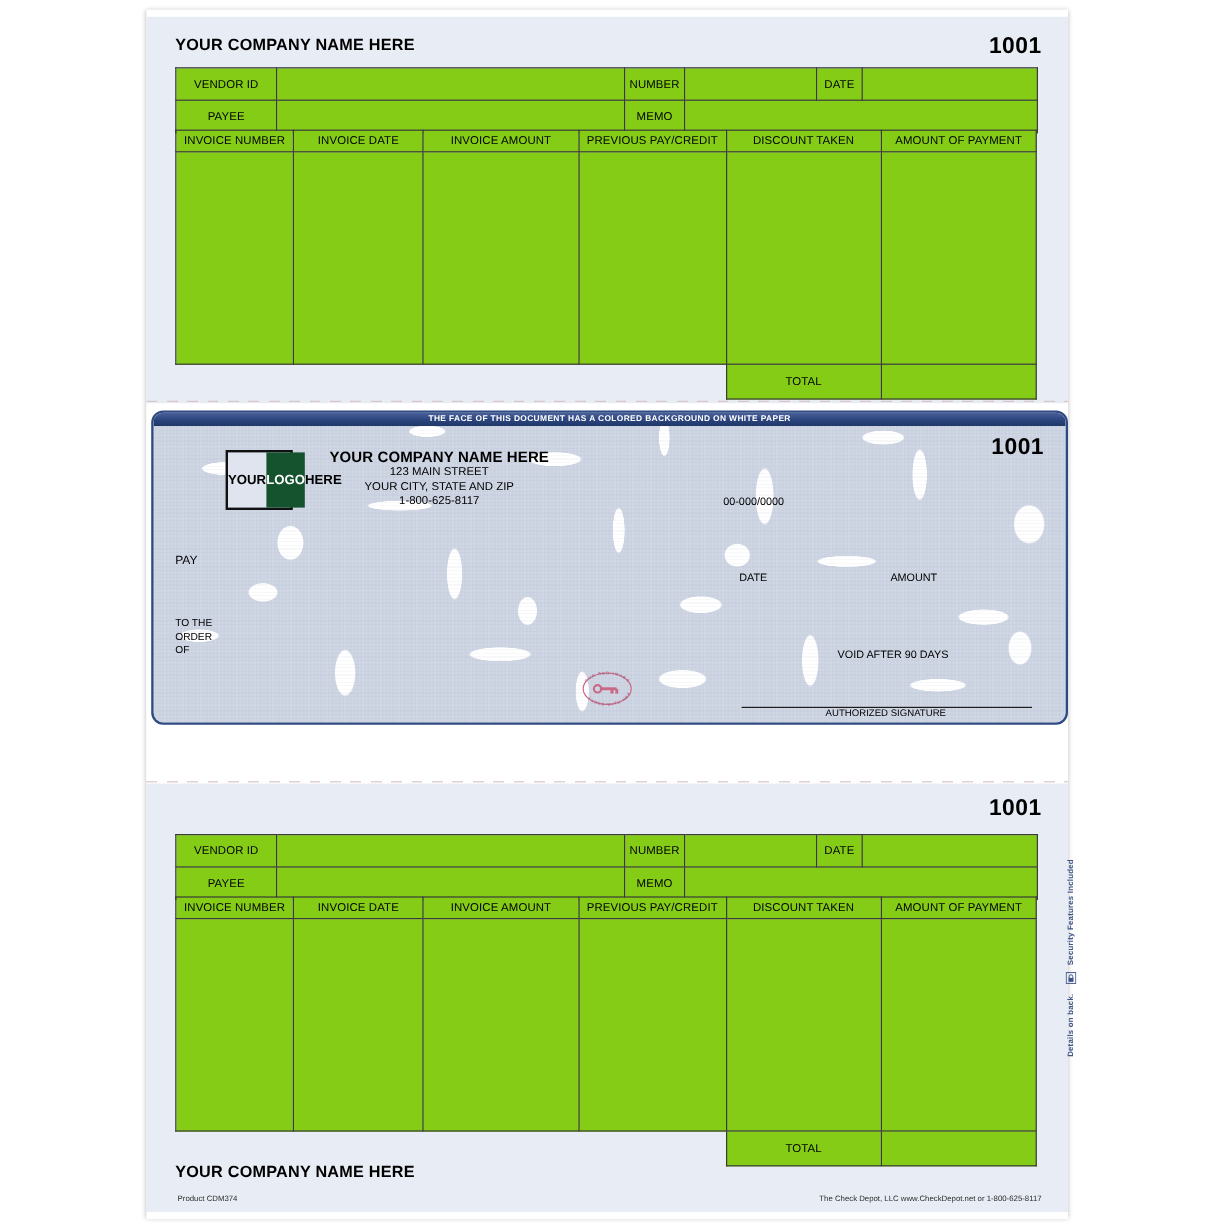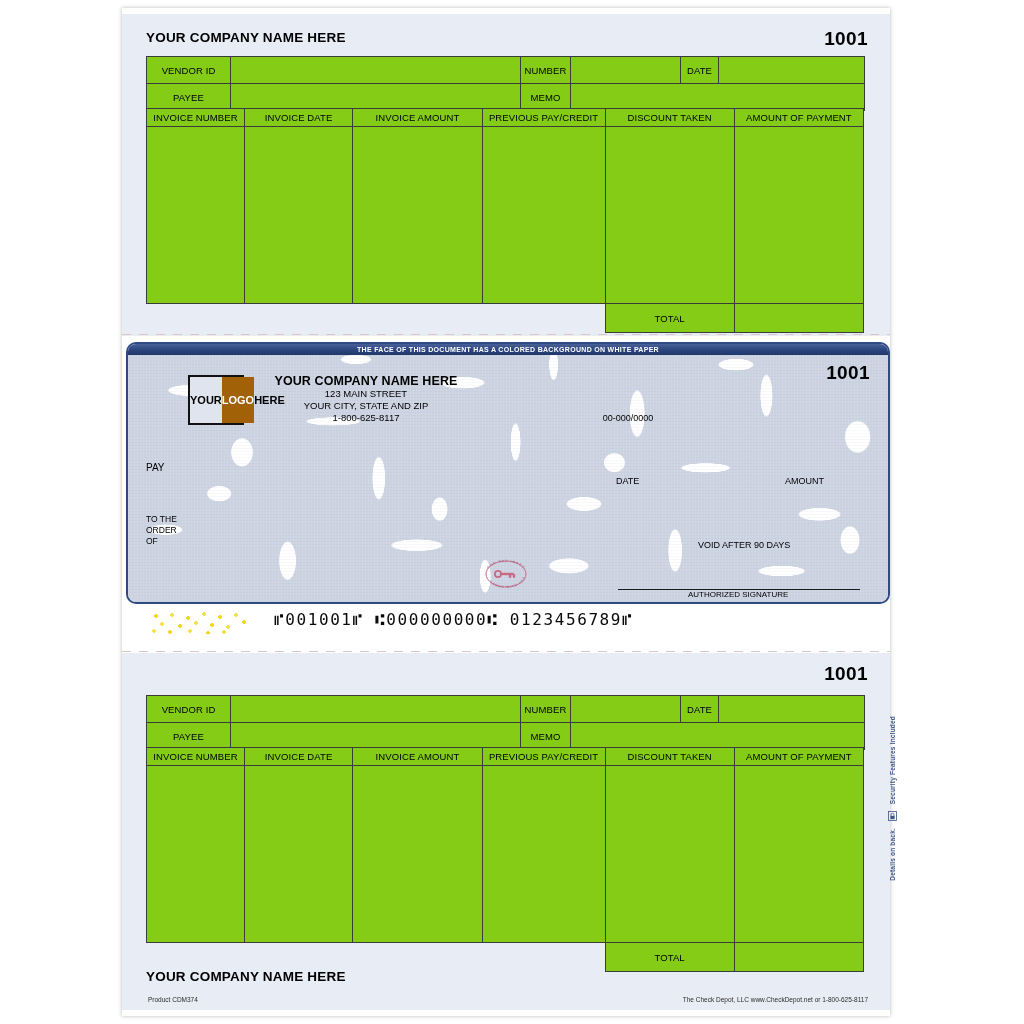--- a/index.html
+++ b/index.html
@@ -115,41 +115,41 @@
     position:absolute;right:18px;top:18px;
     font-size:19px;font-weight:bold;color:#000;z-index:5;letter-spacing:.4px;
   }
   .logo-box{
     position:absolute;left:60px;top:31px;width:52px;height:46px;
     border:2px solid #111;background:#dfe4ee;
     z-index:5;display:flex;flex-direction:row;
     font-size:11px;font-weight:bold;text-align:center;line-height:14px;
   }
   .logo-box div{flex:1;display:flex;align-items:center;justify-content:center;}
-  .logo-mid{background:#a16207;color:#fff;}
+  .logo-mid{background:#14532d;color:#fff;}
   .co-block{
     position:absolute;left:118px;top:30px;width:240px;z-index:5;
     text-align:center;color:#000;
   }
   .co-name{font-size:12.5px;font-weight:bold;letter-spacing:.1px;}
   .co-line{font-size:9.5px;line-height:12px;}
   .bank-block{
     position:absolute;left:430px;top:27px;width:220px;z-index:5;
     text-align:center;color:#000;
   }
   .bank-name{font-size:9.5px;font-weight:bold;}
   .bank-city{font-size:9px;}
   .frac{
     position:absolute;left:440px;top:69px;width:120px;
     font-size:9px;color:#000;z-index:5;text-align:center;
   }
   .pay-lbl{position:absolute;left:18px;top:118px;font-size:10px;z-index:5;color:#000;}
   .toorder{position:absolute;left:18px;top:170px;font-size:8.5px;line-height:11px;z-index:5;color:#000;}
   .date-lbl{position:absolute;left:488px;top:132px;font-size:9px;z-index:5;color:#000;}
-  .amount-lbl{position:absolute;left:614px;top:132px;font-size:9px;z-index:5;color:#000;margin-left:43px;}
+  .amount-lbl{position:absolute;left:614px;top:132px;font-size:9px;z-index:5;color:#000;}
   .void-lbl{position:absolute;left:570px;top:196px;font-size:9px;z-index:5;color:#000;}
   .sig-line{
     position:absolute;left:490px;top:245px;width:242px;height:0;
     border-top:1.4px solid #1b1b1b;z-index:5;
   }
   .sig-lbl{position:absolute;left:560px;top:246px;font-size:8px;z-index:5;color:#000;}
   .seal{
     position:absolute;left:350px;top:208px;width:56px;height:42px;z-index:5;
   }
 
@@ -361,24 +361,20 @@
         <span class="lock-ico">
           <svg width="9" height="10" viewBox="0 0 9 10" xmlns="http://www.w3.org/2000/svg">
             <rect x="0.5" y="0.5" width="8" height="9" fill="none" stroke="#3c5488" stroke-width="0.8"></rect>
             <path d="M3 5 V3.8 a1.5 1.5 0 0 1 3 0 V5" fill="none" stroke="#3c5488" stroke-width="0.8"></path>
             <rect x="2.4" y="4.9" width="4.2" height="3.3" fill="#3c5488"></rect>
           </svg>
         </span>
         <span class="vtext">Details on back.</span>
       </div>
 
-      <div class="micr-band">
-        <div class="yellow-dots"></div>
-        <div class="micr">⑈001001⑈ ⑆000000000⑆ 0123456789⑈</div>
-      </div>
     </div>
 
     <div class="perf p2"></div>
 
     <div class="stub bottom">
       <div class="stub-number" style="top:10px;">1001</div>
 
       <table class="tbl" style="left:24px;top:42px;width:718px;">
         <colgroup>
           <col style="width:84px">

